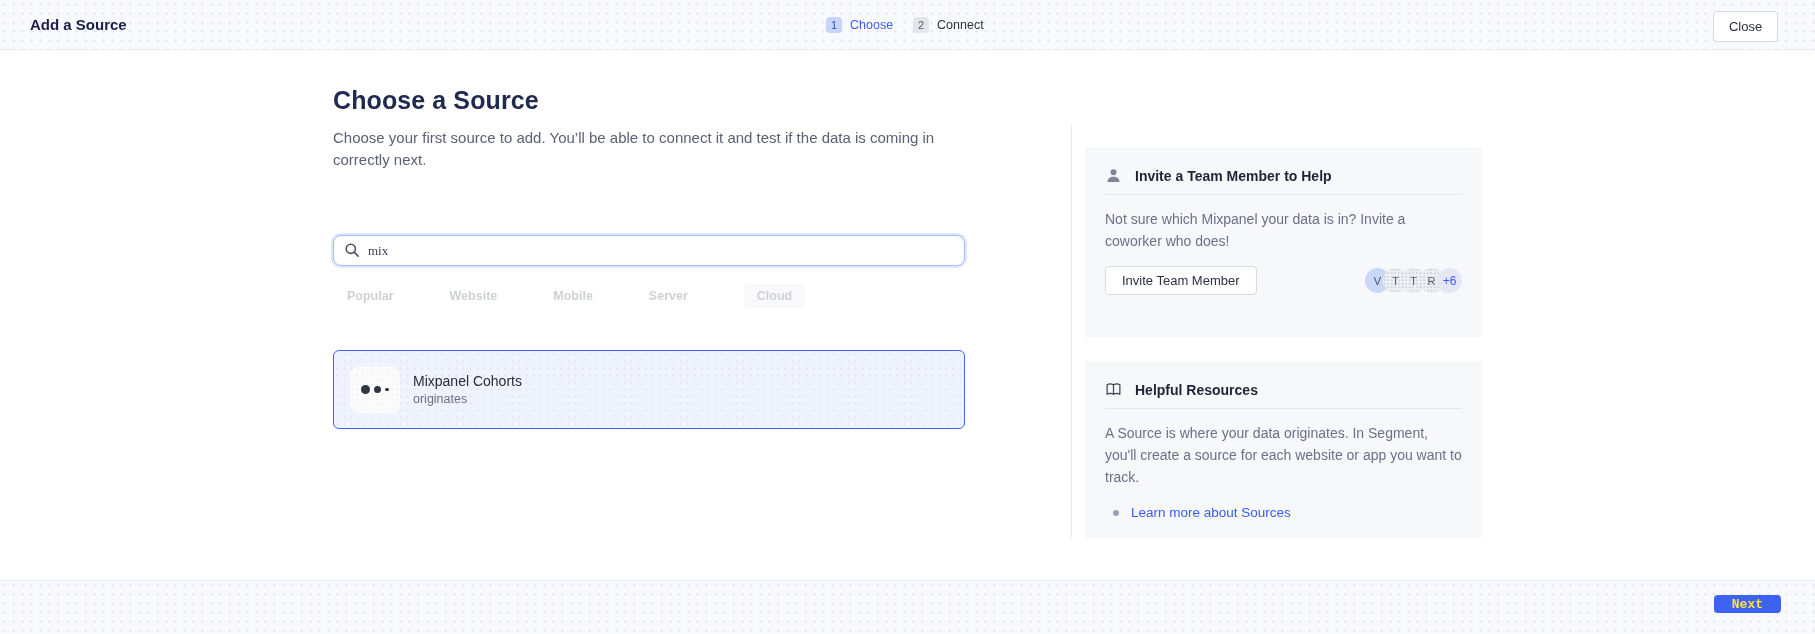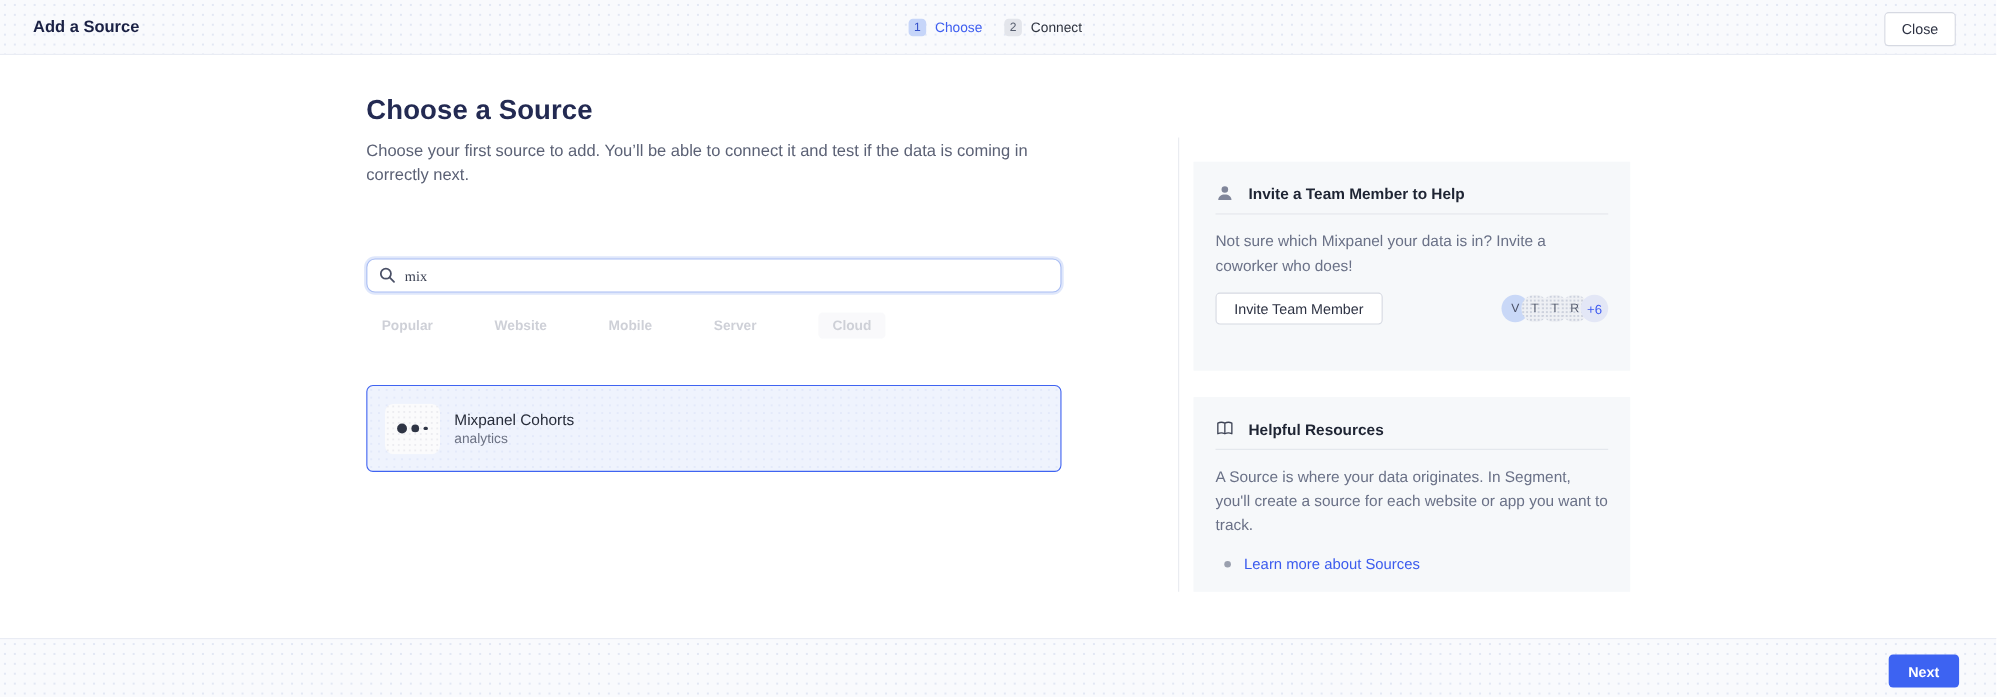--- a/index.html
+++ b/index.html
@@ -121,24 +121,24 @@
   .link-row { margin-top:17px; display:flex; align-items:center; gap:12px; padding-left:8px; }
   .bullet { width:6px; height:6px; border-radius:50%; background:#9aa0ae; }
   .link { font-size:13.5px; color:#3b5bee; text-decoration:none; cursor:pointer; }
 
   
   #footer {
     position:absolute; left:0; top:580px; width:1815px; height:54px;
     border-top:1px solid #e9ecf4;
   }
   #next-btn {
-    position:absolute; right:34px; top:14px; height:30px; padding:0 18px;
+    position:absolute; right:34px; top:14px; height:18px; padding:0 18px;
     background:#3d63f2; border:none; border-radius:4px;
-    color:#ffffff; font-size:13px; font-weight:600; cursor:pointer;
-    font-family:Liberation Sans, sans-serif;
+    color:#fde047; font-size:13px; font-weight:600; cursor:pointer;
+    font-family:Liberation Mono, monospace;
   }
   svg { display:block; }
 </style>
 </head>
 <body>
 
 <div id="header" class="dotted">
   <div class="title">Add a Source</div>
 
   <div class="steps">
@@ -175,21 +175,21 @@
   </div>
 
   <div class="result-card">
     <div class="result-icon">
       <span class="dot d1"></span>
         <span class="dot d2"></span>
         <span class="dot d3"></span>
     </div>
     <div class="result-text">
       <div class="result-title">Mixpanel Cohorts</div>
-      <div class="result-sub">analytics</div>
+      <div class="result-sub">originates</div>
     </div>
   </div>
 </div>
 
 <div class="sidebar-divider"></div>
 
 <div id="panel-invite" class="panel">
   <div class="panel-header">
     <span class="ph-icon">
       <svg viewBox="0 0 24 24" width="17" height="17" fill="#80869a">

